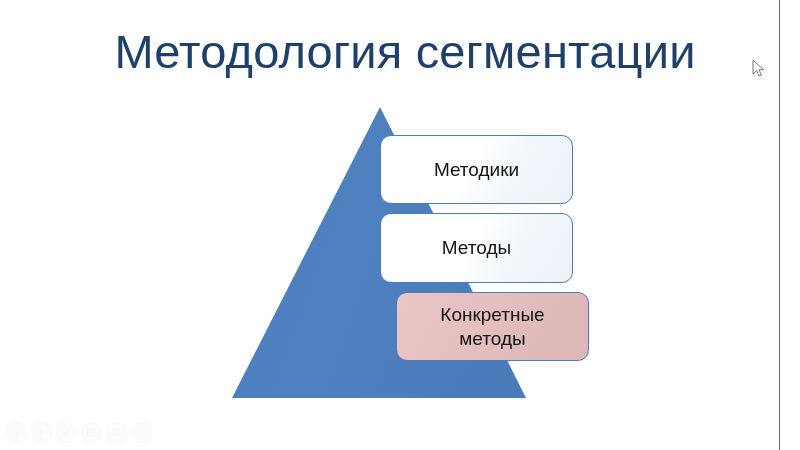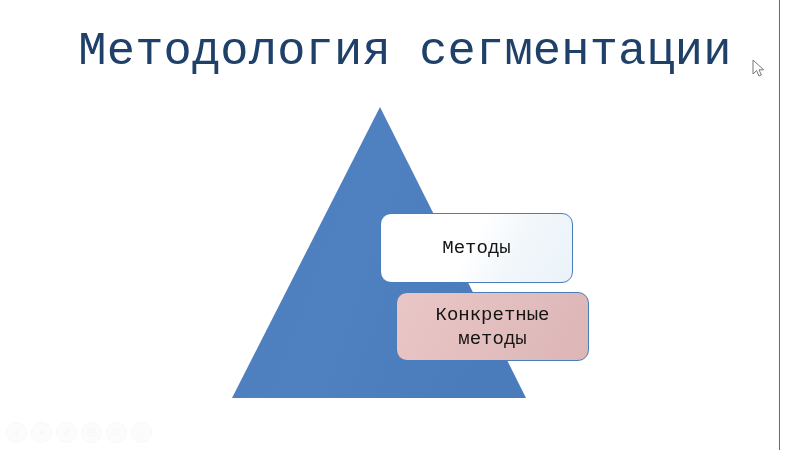--- a/index.html
+++ b/index.html
@@ -9,21 +9,20 @@
   }
   body {
     font-family: "Liberation Sans", sans-serif;
   }
   #slide-root {
     position: relative;
     width: 800px;
     height: 450px;
     background: #ffffff;
     overflow: hidden;
-    font-family: Liberation Mono, monospace;
   }
   
   #right-border {
     position: absolute;
     top: 0;
     left: 779px;
     width: 1px;
     height: 450px;
     background: #6b6b6b;
   }
@@ -138,20 +137,23 @@
         <linearGradient id="pyrGrad" x1="0" y1="0" x2="1" y2="0.35">
           <stop offset="0%" stop-color="#4d7ebe"></stop>
           <stop offset="55%" stop-color="#4f80bf"></stop>
           <stop offset="100%" stop-color="#4a7bbb"></stop>
         </linearGradient>
       </defs>
       <polygon points="155,7 301,298 7,298" fill="url(#pyrGrad)"></polygon>
     </svg>
   </div>
 
+  <div class="level-box light" id="box-methodics">
+    <span class="box-label">Методики</span>
+  </div>
 
   <div class="level-box light" id="box-methods">
     <span class="box-label">Методы</span>
   </div>
 
   <div class="level-box rose" id="box-concrete">
     <span class="box-label">
       <span>Конкретные</span><br>
       <span>методы</span>
     </span>

